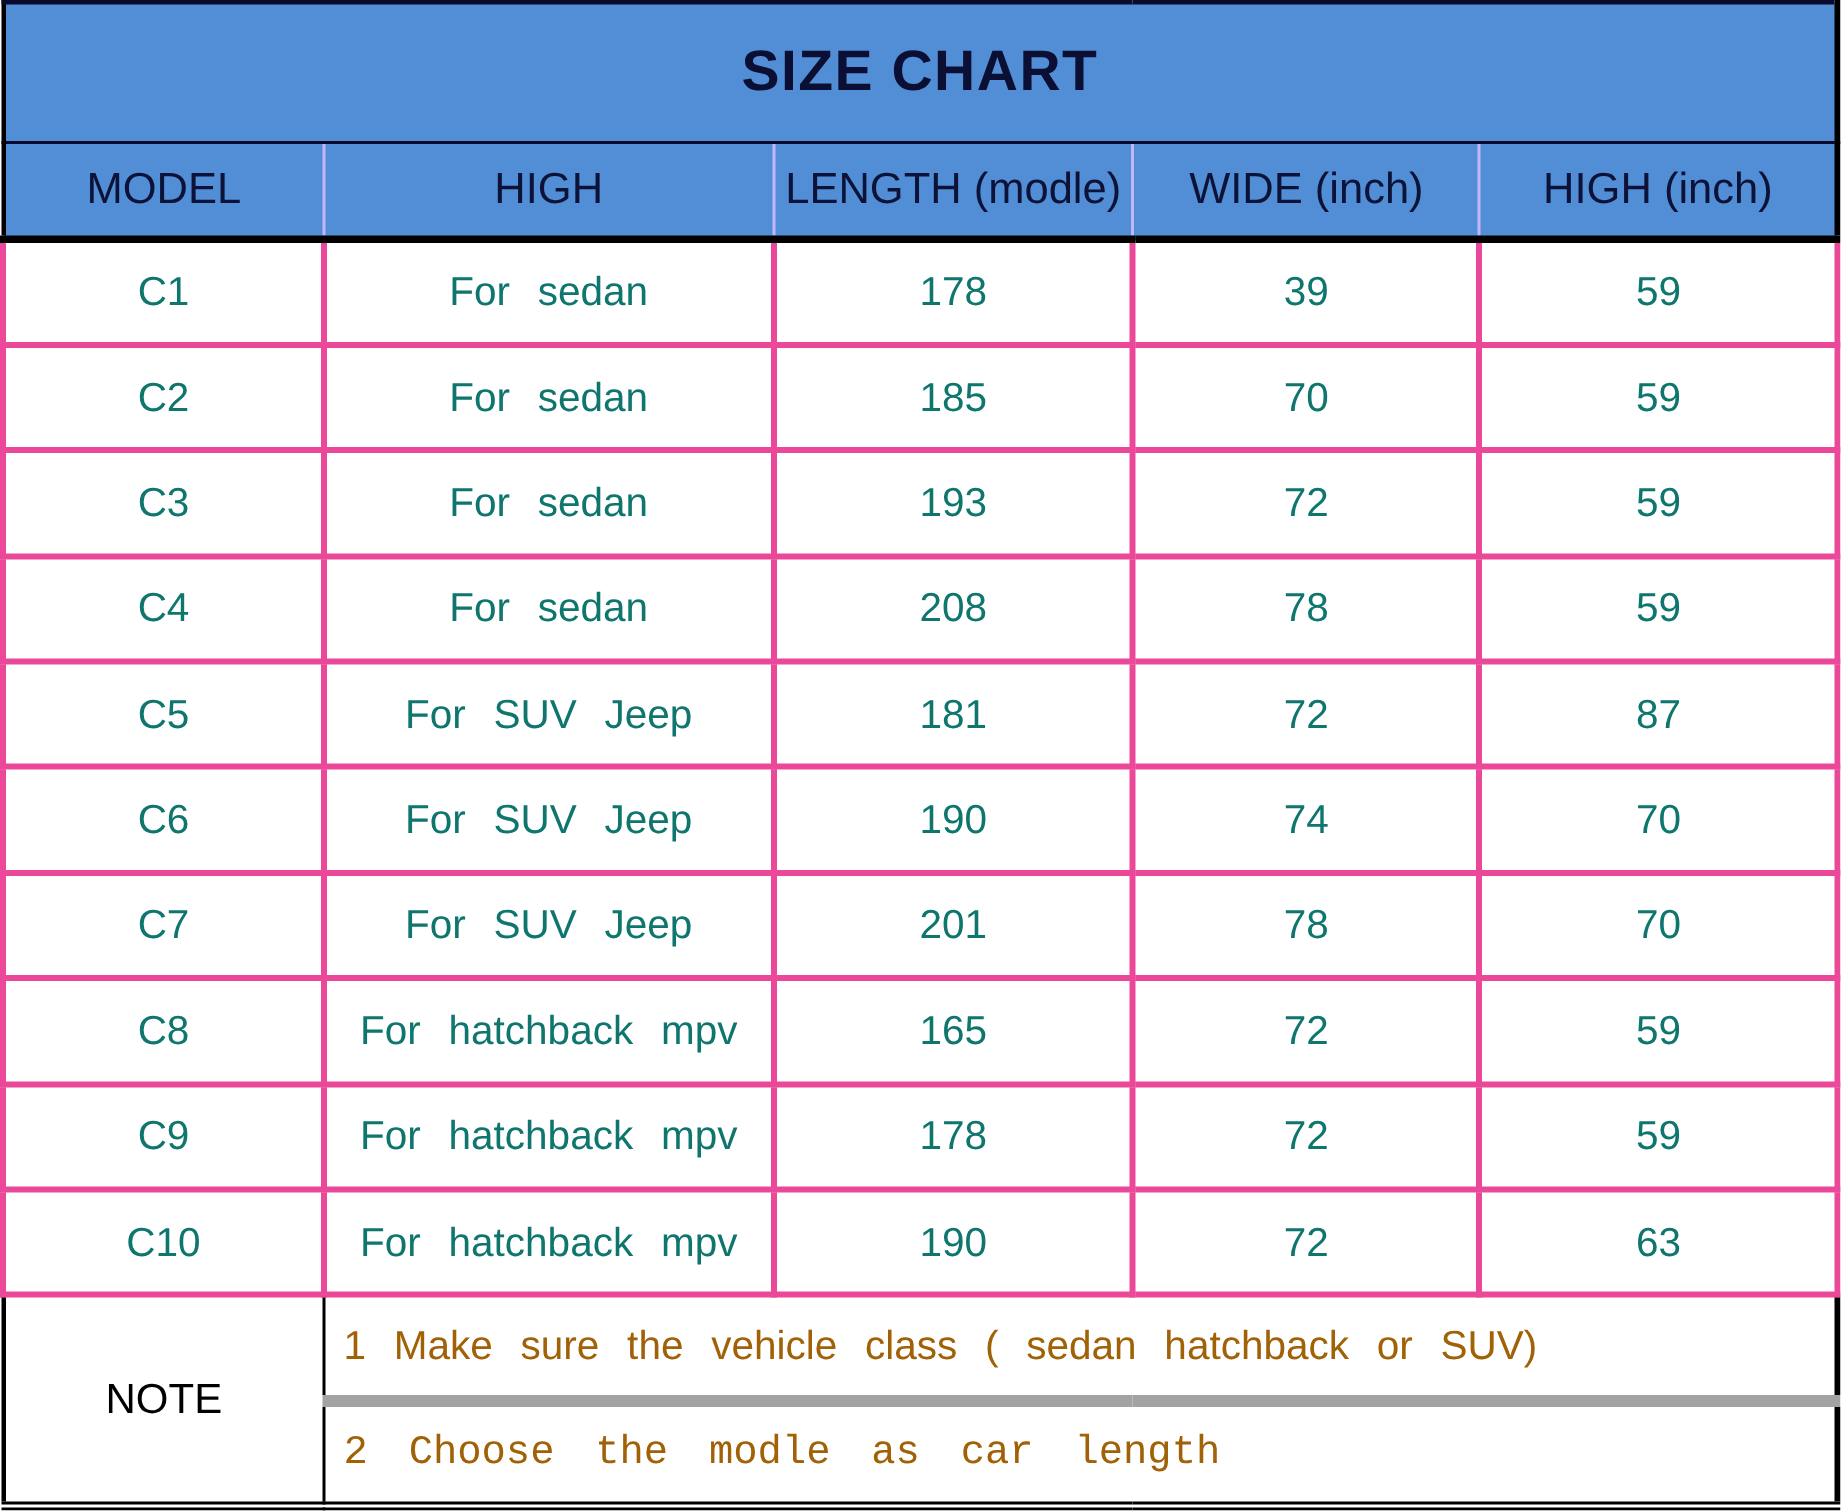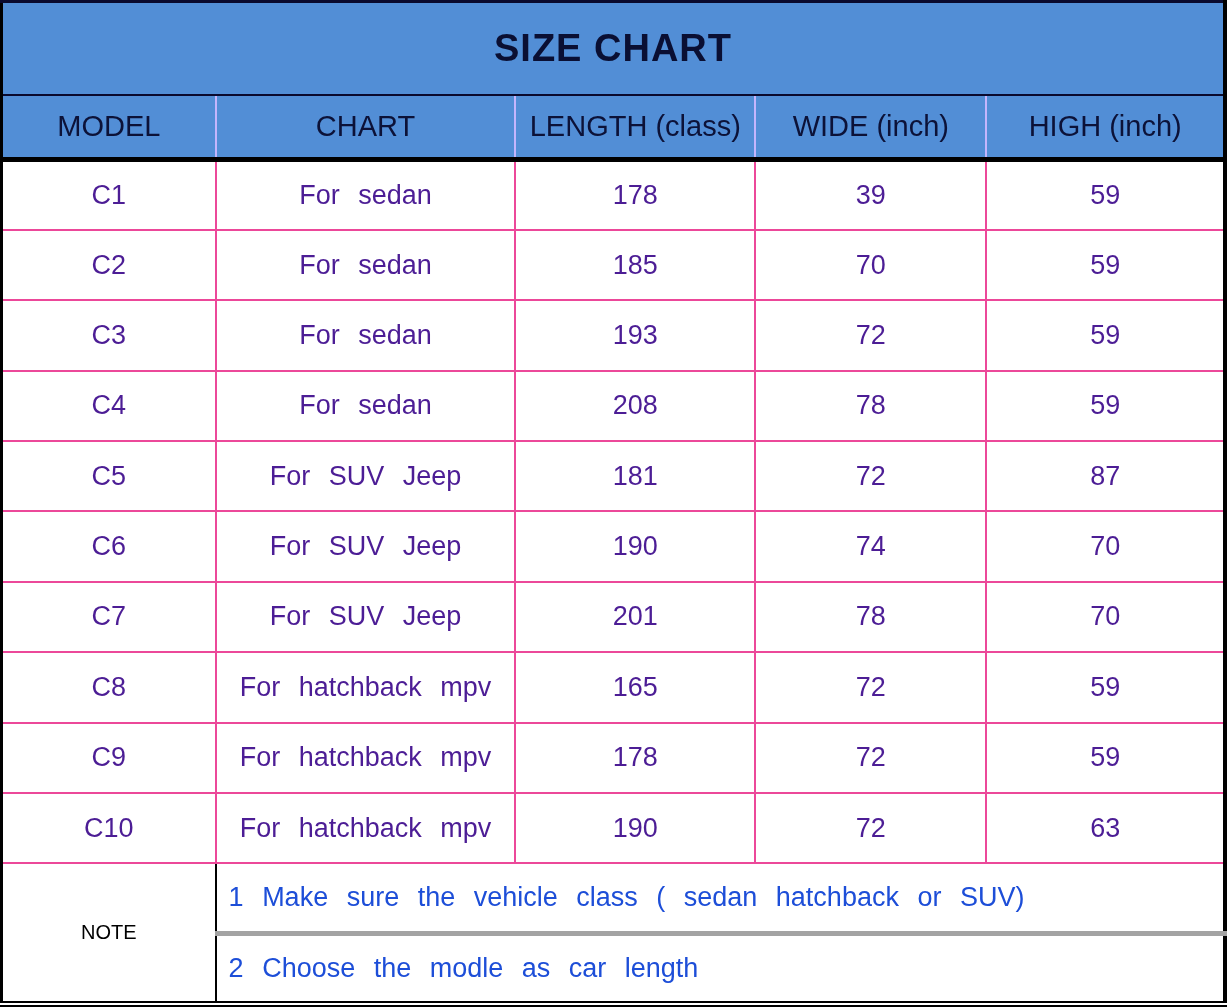--- a/index.html
+++ b/index.html
@@ -50,76 +50,77 @@
     font-weight: normal;
     text-align: center;
     vertical-align: middle;
     border-left: 2px solid #000000;
     border-right: 2px solid #c4b5fd;
     border-bottom: 5px solid #000000;
   }
   tbody.data-body tr { height: 70px; }
   tbody.data-body td {
     background: #ffffff;
-    color: #4c1d95;
+    color: #0f766e;
     font-size: 27px;
     text-align: center;
     vertical-align: middle;
-    border: 2px solid #ec4899;
+    border: 4px solid #ec4899;
   }
   tbody.data-body td.class-cell {
     word-spacing: 11px;
     margin-left: 12px;
   }
   tbody.note-body tr { height: 70px; }
   td.note-label {
     background: #ffffff;
     color: #000000;
-    font-size: 20px;
+    font-size: 28px;
     text-align: center;
     vertical-align: middle;
     border-right: 2px solid #000000;
     border-top: 2px solid #000000;
   }
   td.note-text {
     background: #ffffff;
-    color: #1d4ed8;
+    color: #a16207;
     font-size: 27px;
     text-align: left;
     vertical-align: middle;
     padding-left: 12px;
     word-spacing: 11px;
     border-top: 2px solid #000000;
     border-left: 2px solid #000000;
     margin-top: 27px;
   }
   tr.note-row-2 td.note-text {
-    border-top: 5px solid #a3a3a3;
+    border-top: 8px solid #a3a3a3;
+    font-family: Liberation Mono, monospace;
   }
 </style>
 </head>
 <body>
 
 <div class="page">
   <table class="size-chart">
     <colgroup>
       <col class="c-model">
       <col class="c-class">
       <col class="c-length">
       <col class="c-wide">
       <col class="c-high">
     </colgroup>
     <thead>
       <tr class="title-row">
         <th colspan="5">SIZE CHART</th>
       </tr>
       <tr class="header-row">
         <th>MODEL</th>
-        <th>CHART</th>
-        <th>LENGTH (class)</th>
+        <th>HIGH</th>
+        <th>LENGTH (modle)</th>
         <th>WIDE (inch)</th>
         <th>HIGH (inch)</th>
       </tr>
     </thead>
     <tbody class="data-body" id="data-rows">
         <tr>
           <td>C1</td>
           <td class="class-cell">For sedan</td>
           <td>178</td>
           <td>39</td>

